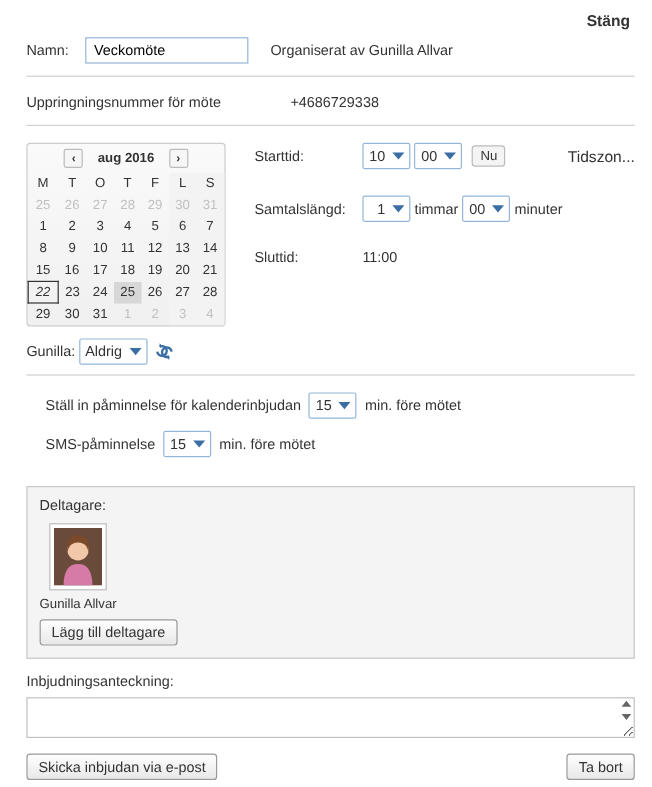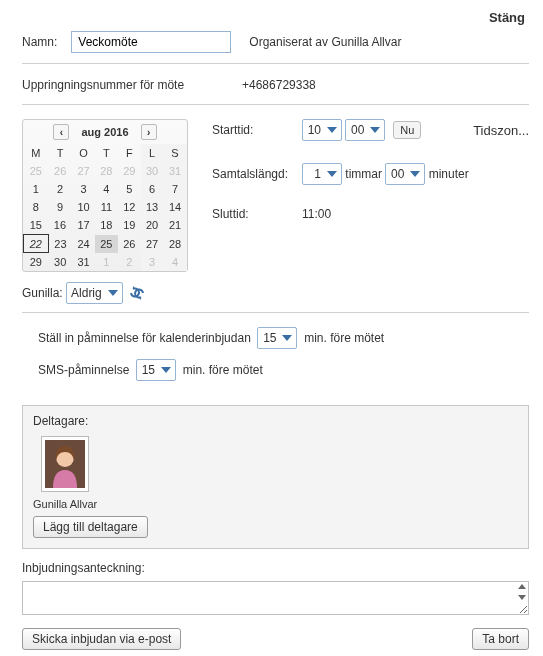--- a/index.html
+++ b/index.html
@@ -16,21 +16,21 @@
   }
   .top-right {
     text-align: right;
     font-weight: bold;
     font-size: 13px;
     padding: 2px 4px 6px 0;
   }
   .row { display: flex; align-items: center; margin-bottom: 10px; }
   .label { margin-right: 14px; }
   input[type=text].name-input {
-    width: 160px;
+    width: 136px;
     height: 22px;
     border: 1px solid #94b5d6;
     padding: 2px 6px;
     font-size: 12px;
   }
   .organizer { margin-left: 18px; }
   hr.sep {
     border: none;
     border-top: 1px solid #d0d0d0;
     margin: 8px 0 14px 0;

